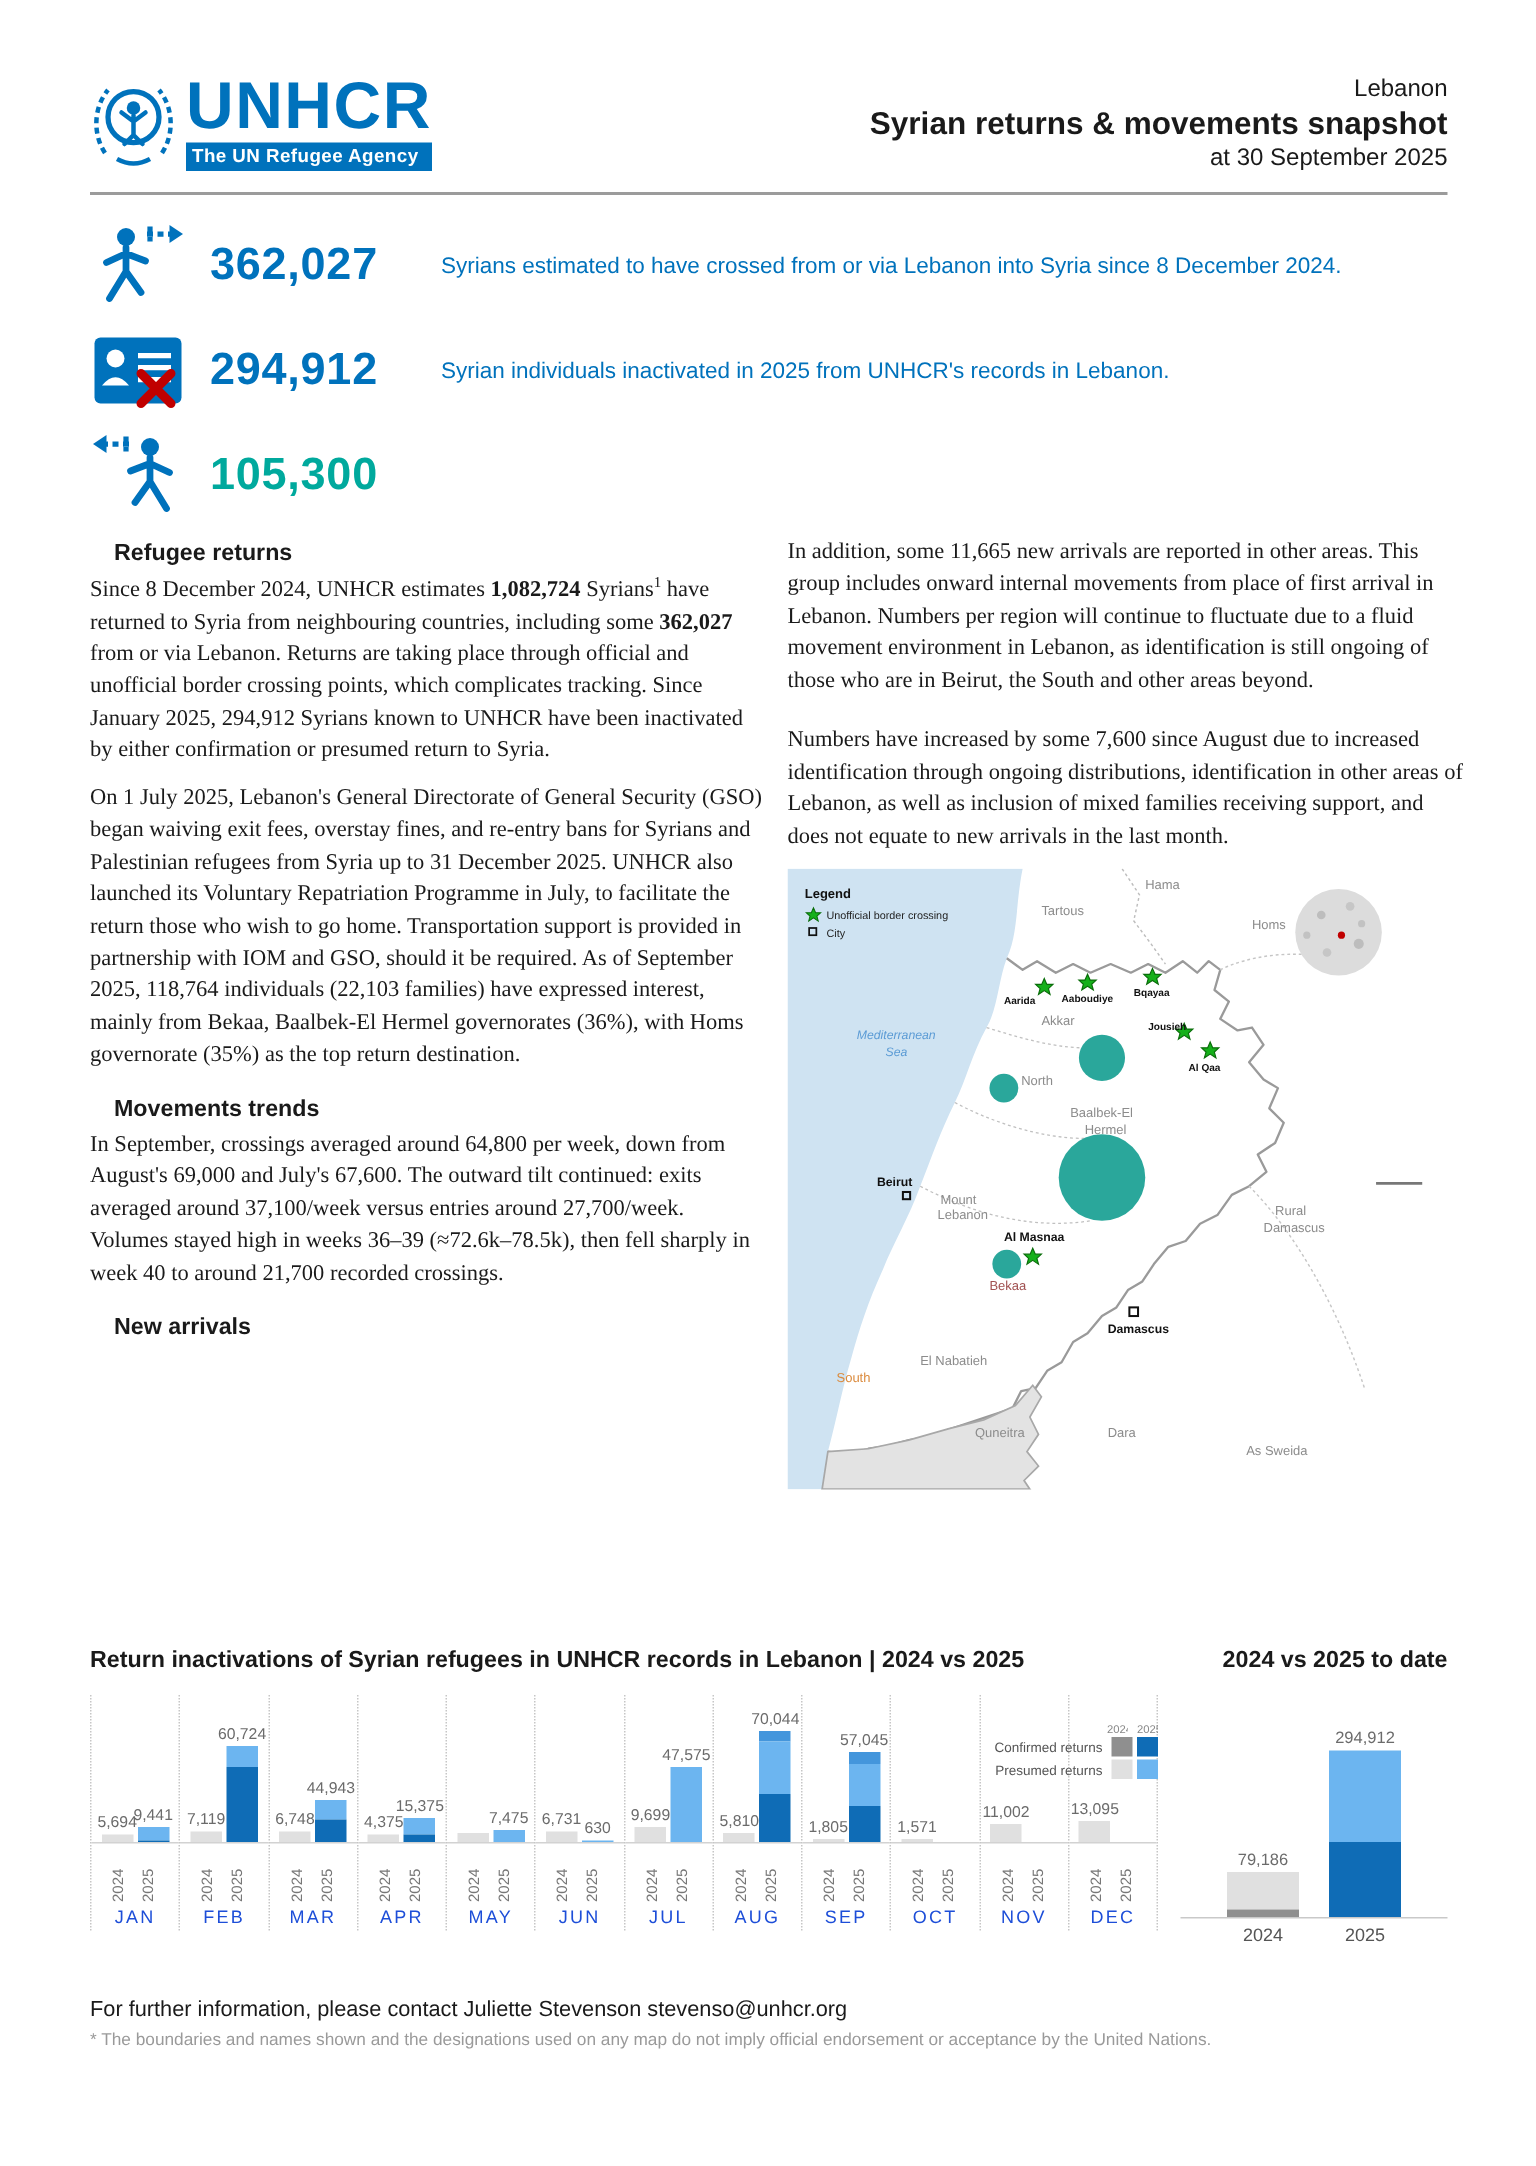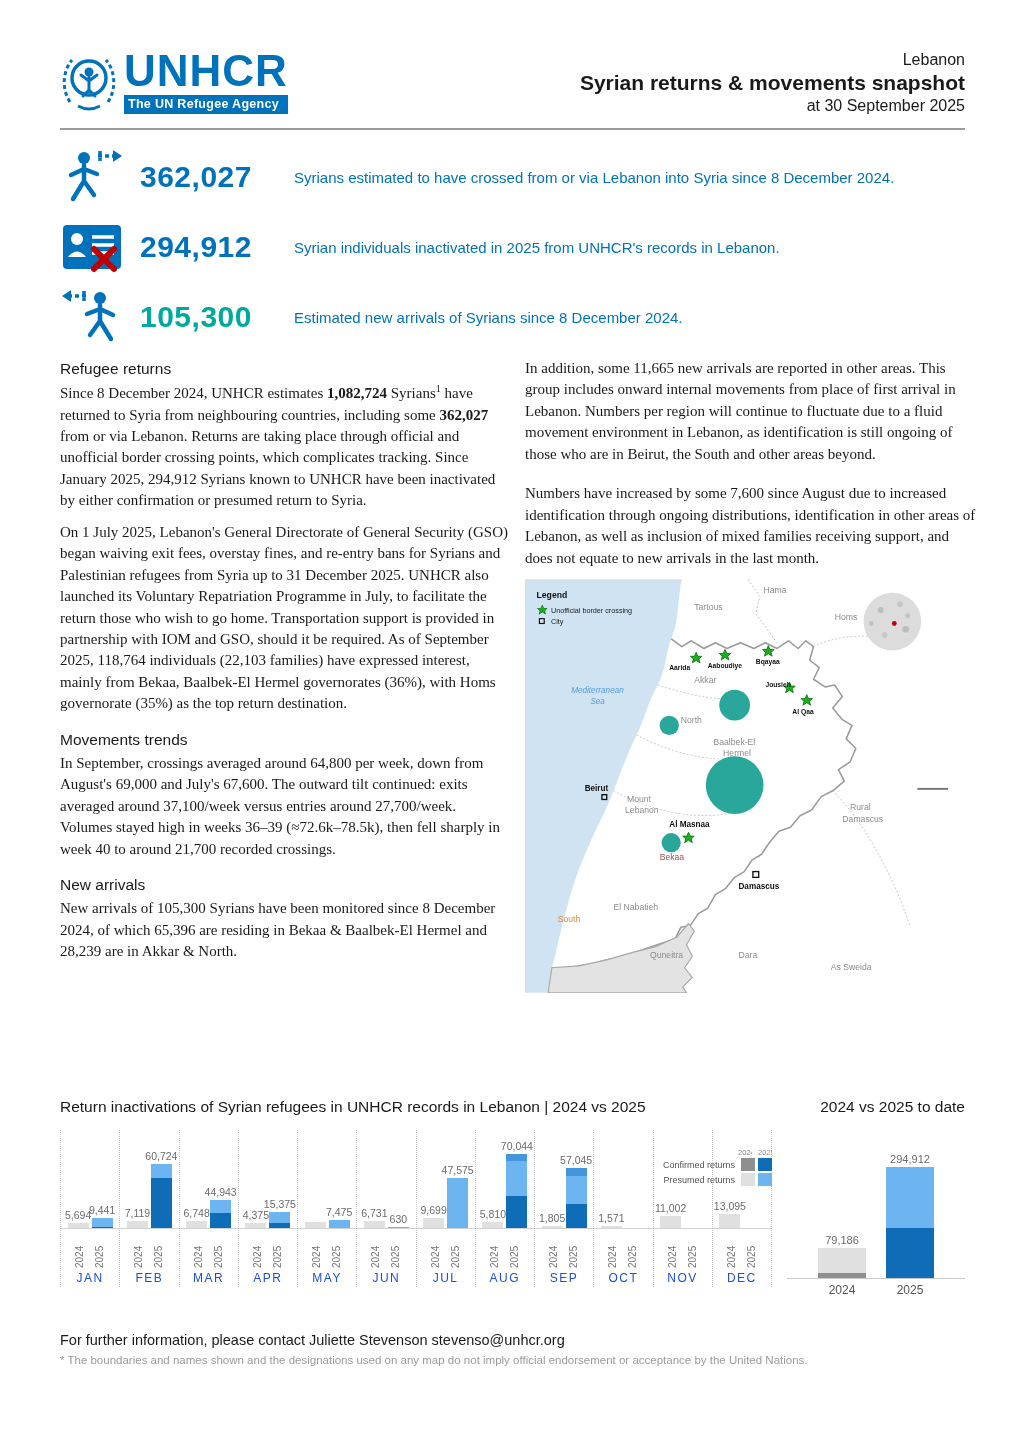--- a/index.html
+++ b/index.html
@@ -20,30 +20,30 @@
   #stats{position:absolute;top:146px;left:60px;right:59px;}
   .stat{display:flex;align-items:center;height:62px;margin-bottom:8px;}
   .stat-icon{width:80px;display:flex;justify-content:flex-start;align-items:center;}
   .stat-num{width:152px;font-size:30px;font-weight:700;letter-spacing:0.5px;}
   .stat-desc{flex:1;font-size:15px;color:#0072BC;padding-left:2px;}
   
   #cols{position:absolute;top:358px;left:60px;right:59px;display:flex;gap:15px;}
   .col{font-size:15px;line-height:1.43;}
   .col-left{flex:0 0 450px;}
   .col-right{flex:1;}
-  .col h3{font-size:15.5px;font-weight:400;margin:14px 0 2px 0;}
+  .col h3{font-size:15.5px;font-weight:700;margin:14px 0 2px 16px;}
   .col h3:first-child{margin-top:0;}
   .col p{margin:0 0 10px 0;font-family:Liberation Serif, serif;}
   sup{font-size:10px;}
   .map-title{font-weight:700;font-size:15.5px;margin:12px 0 6px 6px;}
   .link{color:#0563C1;text-decoration:underline;}
   
   #charts{position:absolute;top:1098px;left:60px;right:59px;height:220px;}
   #monthly{position:absolute;left:0;top:0;width:712px;}
-  .chart-title{font-size:15.5px;font-weight:400;white-space:nowrap;}
+  .chart-title{font-size:15.5px;font-weight:700;white-space:nowrap;}
   #monthly-wrap{position:relative;margin-top:14px;}
   #monthly-bars{display:flex;}
   .mgroup{flex:1;border-left:1px dotted #c6c6c6;display:flex;flex-direction:column;}
   .mgroup:last-child{border-right:1px dotted #c6c6c6;}
   .bars{height:98px;display:flex;justify-content:center;align-items:flex-end;gap:3px;border-bottom:1px solid #d2d2d2;}
   .bslot{width:21px;display:flex;flex-direction:column;justify-content:flex-end;align-items:center;}
   .blabel{font-size:10.5px;color:#6b6b6b;white-space:nowrap;margin-bottom:2px;z-index:2;}
   .bar{width:21px;display:flex;flex-direction:column-reverse;}
   .yrow{display:flex;justify-content:center;gap:10px;height:36px;padding-top:3px;}
   .yr{font-size:10px;color:#777;writing-mode:vertical-rl;transform:rotate(180deg);line-height:1;}
@@ -135,33 +135,31 @@
     <div class="stat">
       <span class="stat-icon">
         <svg width="64" height="60" viewBox="0 0 64 60">
           <circle cx="40" cy="11" r="6" fill="#0072BC"></circle>
           <path d="M40,18 L40,34 M40,34 L30,48 M40,34 L51,52 M40,22 L27,27 M40,22 L53,28" stroke="#0072BC" stroke-width="4.5" stroke-linecap="round" fill="none"></path>
           <path d="M24,4 L24,14 M26,9 L10,9" stroke="#0072BC" stroke-width="3.5" stroke-dasharray="4 3" fill="none"></path>
           <polygon points="11,3 2,9 11,15" fill="#0072BC"></polygon>
         </svg>
       </span>
       <span class="stat-num" style="color:#00A99D">105,300</span>
-      <span class="stat-desc">Estimated new arrivals of Syrians since 8 December 2024.</span>
     </div>
   </div>
 
   <div id="cols">
     <div class="col col-left">
       <h3>Refugee returns</h3>
       <p><span>Since 8 December 2024, UNHCR estimates </span><span style="font-weight: 700;">1,082,724</span><span> Syrians</span><sup>1</sup><span> have returned to Syria from neighbouring countries, including some </span><span style="font-weight: 700;">362,027</span><span> from or via Lebanon. Returns are taking place through official and unofficial border crossing points, which complicates tracking. Since January 2025,  294,912 Syrians known to UNHCR have been inactivated by either confirmation or presumed return to Syria.</span></p>
       <p><span>On 1 July 2025, Lebanon's General Directorate of General Security (GSO) began waiving exit fees, overstay fines, and re-entry bans for Syrians and Palestinian refugees from Syria up to 31 December 2025. UNHCR also launched its Voluntary Repatriation Programme in July, to facilitate the return those who wish to go home. Transportation support is provided in partnership with IOM and GSO, should it be required. As of September 2025, 118,764 individuals (22,103 families) have expressed interest, mainly from Bekaa, Baalbek-El Hermel governorates (36%), with Homs governorate (35%) as the top return destination.</span></p>
       <h3>Movements trends</h3>
       <p><span>In September, crossings averaged  around 64,800 per week, down from August's 69,000 and July's 67,600. The outward tilt continued: exits averaged around 37,100/week versus entries around 27,700/week. Volumes stayed high in weeks 36–39 (≈72.6k–78.5k), then fell sharply in week 40 to around 21,700 recorded crossings.</span></p>
       <h3>New arrivals</h3>
-      <p><span>New arrivals of 105,300 Syrians have been monitored since 8 December 2024, of which 65,396 are residing in Bekaa &amp; Baalbek-El Hermel and 28,239 are in Akkar &amp; North.</span></p>
     </div>
 
     <div class="col col-right">
       <p><span>In addition, some 11,665 new arrivals are reported in other areas. This group includes onward internal movements from place of first arrival in Lebanon. Numbers per region will continue to fluctuate due to a fluid movement environment in Lebanon, as identification is still ongoing of those who are in Beirut, the South and other areas beyond.</span></p>
       <p style="margin-top:18px"><span>Numbers have increased by some 7,600 since August due to increased identification through ongoing distributions, identification in other areas of Lebanon, as well as inclusion of mixed families receiving support, and does not equate to new arrivals in the last month.</span></p>
 
       
       <svg width="452" height="414" viewBox="0 0 470 430">
         <rect x="0" y="0" width="470" height="430" fill="#ffffff"></rect>
         <path d="M0,0 L163,0 C158,25 160,45 152,62 C146,78 146,96 138,110 C128,128 124,146 116,162 C106,182 100,200 92,220 C84,242 74,258 66,278 C56,300 50,318 44,340 C38,360 34,382 28,404 L24,430 L0,430 Z" fill="#CFE3F2"></path>

